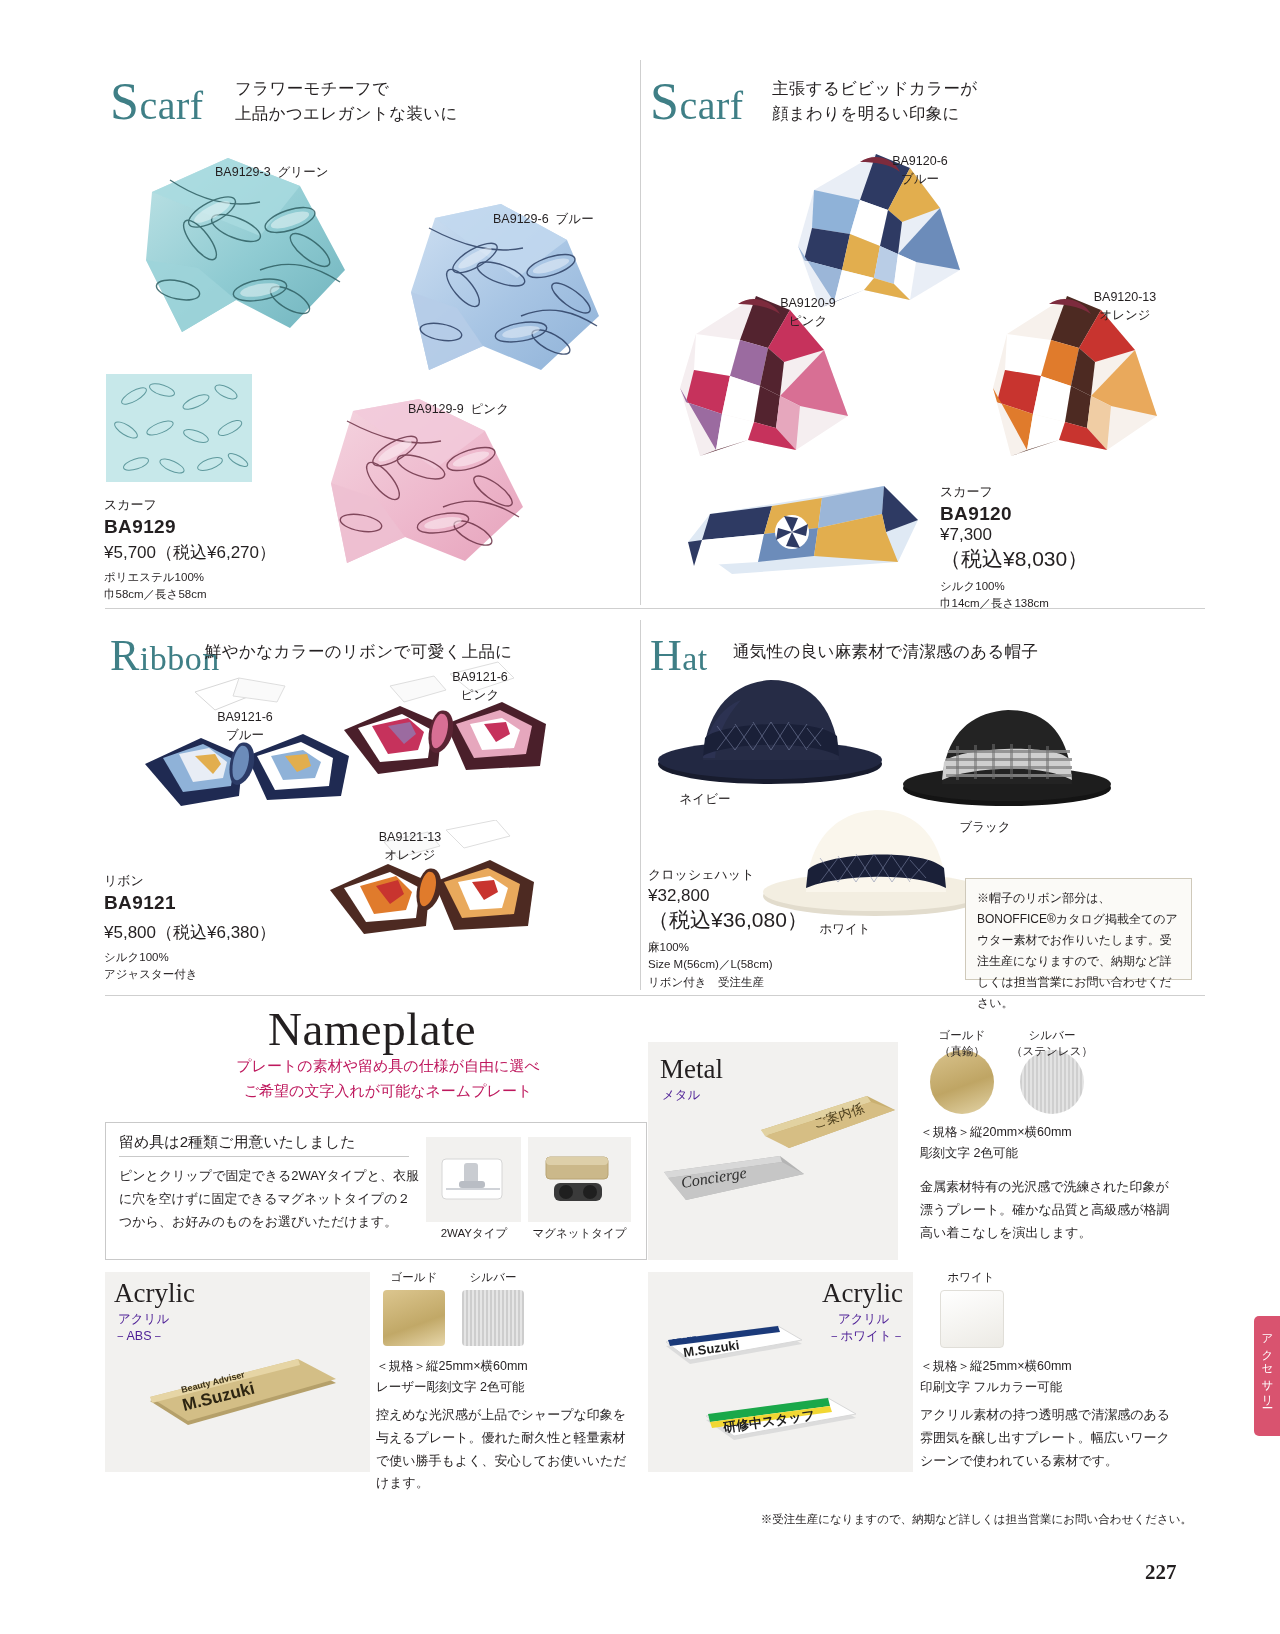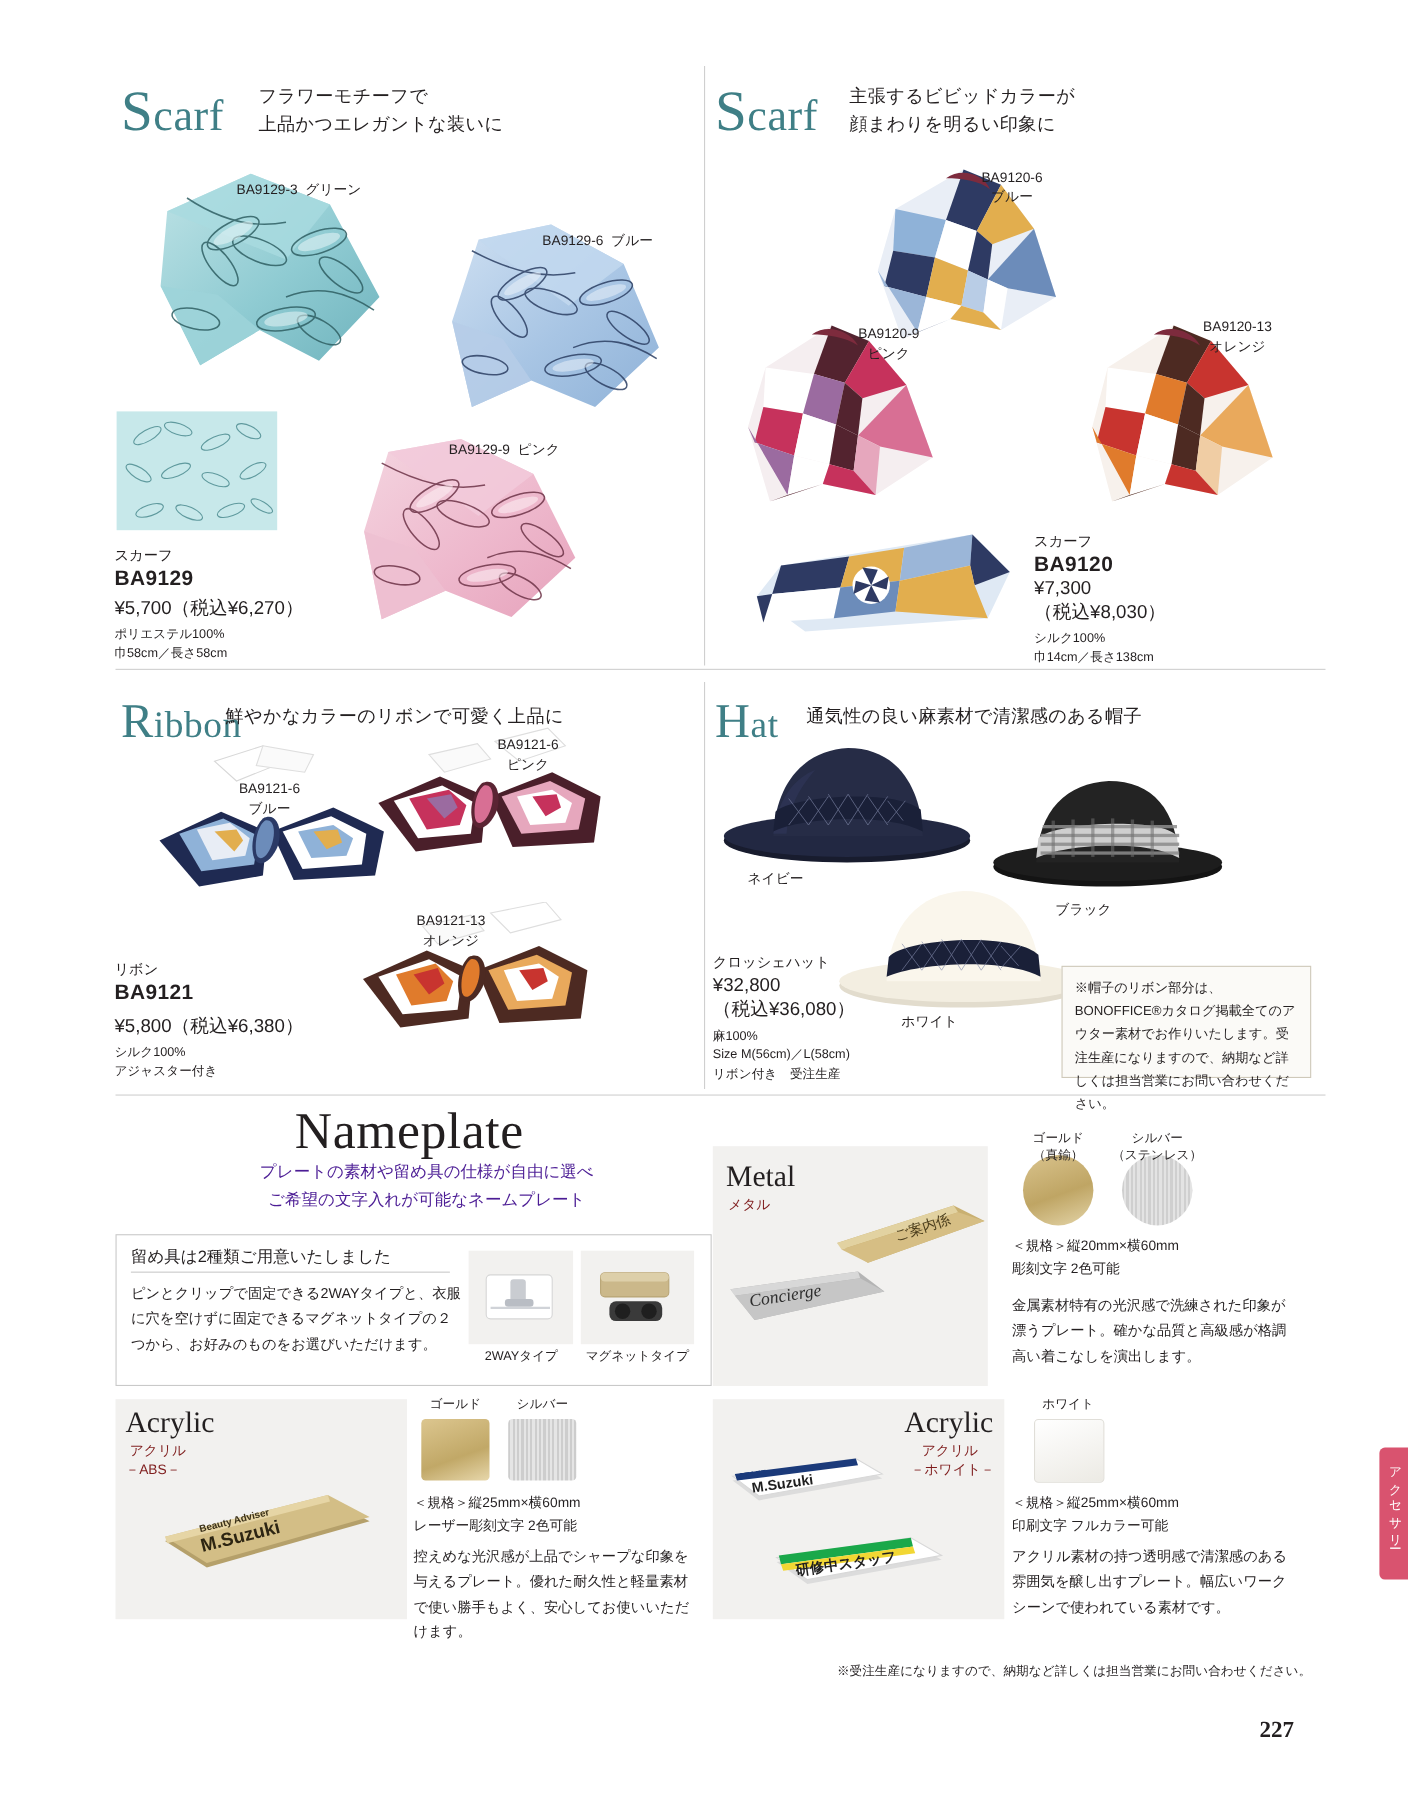--- a/index.html
+++ b/index.html
@@ -12,37 +12,37 @@
 
   
   .abs{position:absolute;}
   .hdr-script{font-family:"Liberation Serif", serif;color:#3f7f86;font-size:40px;letter-spacing:.5px;}
   .hdr-script .cap{font-size:52px;}
   .hdr-sub{font-size:16.5px;line-height:1.5;color:#231f20;letter-spacing:.02em;}
   .code-lbl{font-size:12.5px;line-height:1.45;color:#231f20;text-align:center;}
   .prod-name{font-size:13px;color:#231f20;}
   .prod-code{font-size:19px;font-weight:bold;color:#231f20;letter-spacing:.02em;}
   .prod-price{font-size:17px;color:#231f20;}
-  .prod-price2{font-size:17px;color:#231f20;}
+  .prod-price2{font-size:21px;color:#231f20;}
   .prod-spec{font-size:11.5px;line-height:1.5;color:#231f20;}
 
   .divider-v{position:absolute;background:#cfcfcf;width:1px;}
   .divider-h{position:absolute;background:#cfcfcf;height:1px;}
 
   
   .art{position:absolute;overflow:hidden;}
 
   
   .np-title{font-family:"Liberation Serif", serif;font-size:47px;color:#231f20;letter-spacing:.5px;margin-left:20px;}
-  .np-lead{font-size:15px;line-height:1.65;color:#4c1d95;text-align:center;}
+  .np-lead{font-size:15px;line-height:1.65;color:#be185d;text-align:center;}
   .panel{position:absolute;background:#f2f1ef;}
   .box-note{position:absolute;border:1px solid #cfc9ba;background:#fbfaf7;}
   .note-txt{font-size:12px;line-height:1.75;color:#231f20;}
   .sec-script{font-family:"Liberation Serif", serif;font-size:27px;color:#231f20;}
-  .sec-sub{font-size:12.5px;color:#7f1d1d;line-height:1.5;}
+  .sec-sub{font-size:12.5px;color:#4c1d95;line-height:1.5;}
   .spec-txt{font-size:12.5px;line-height:1.7;color:#231f20;}
   .body-txt{font-size:13px;line-height:1.75;color:#231f20;}
   .swatch-cap{font-size:11.5px;line-height:1.35;text-align:center;color:#231f20;}
   .frame-box{position:absolute;border:1px solid #c9c9c9;}
   .pagenum{font-family:"Liberation Serif", serif;font-size:21px;font-weight:bold;color:#231f20;}
 
   .tab{position:absolute;right:0;background:#d9536f;border-radius:5px 0 0 5px;}
   .tab span{display:block;color:#fff;font-size:11.5px;letter-spacing:2px;writing-mode:vertical-rl;text-orientation:upright;margin:10px auto;}
 
   .ft{position:absolute;font-size:11.5px;color:#231f20;}

